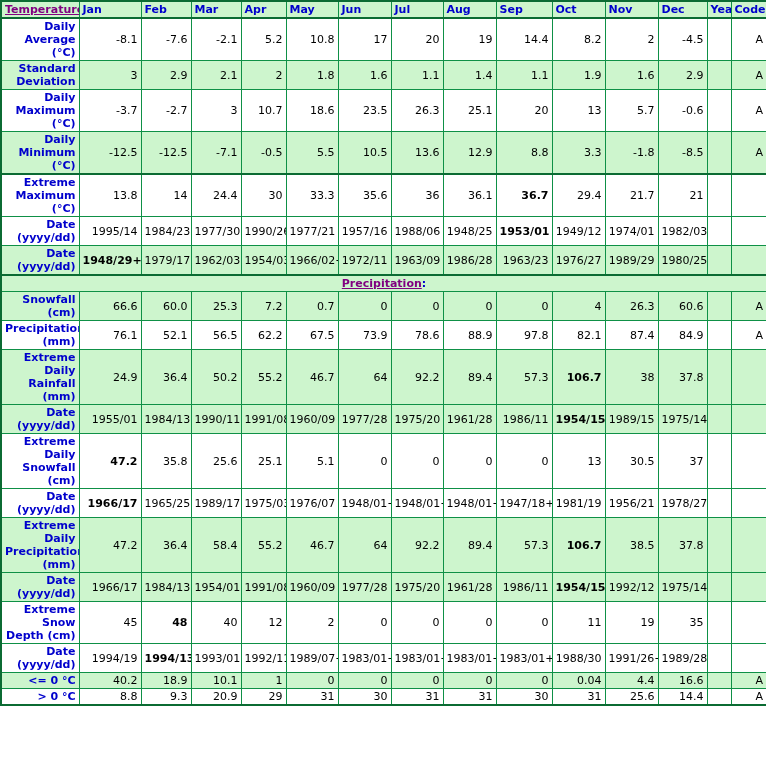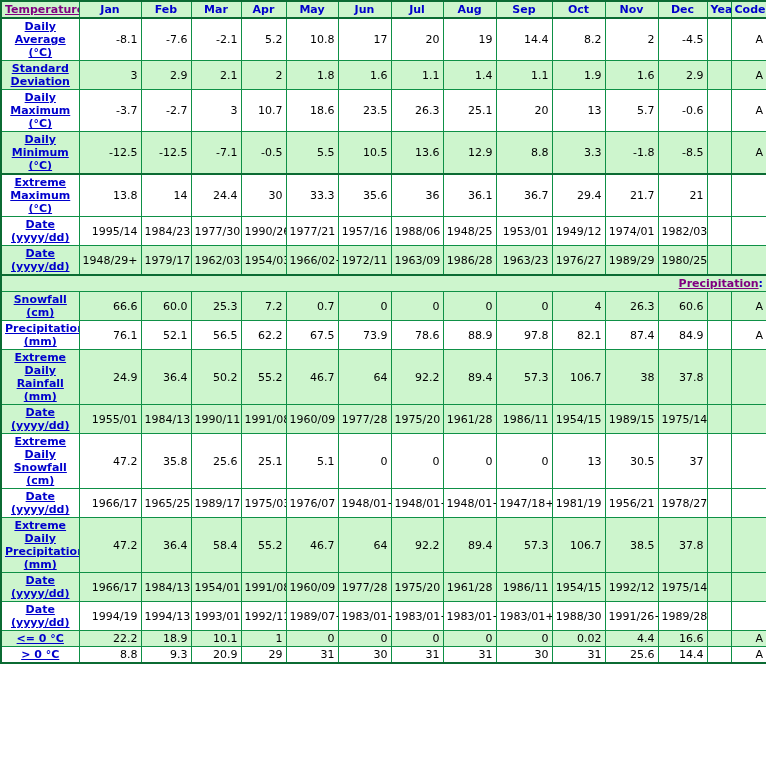--- a/index.html
+++ b/index.html
@@ -23,58 +23,57 @@
   }
   th,td{
     border:1px solid var(--border);
     padding:1px 3px;
     overflow:hidden;
   }
   thead th{
     background:var(--green);
     color:var(--blue);
     font-weight:bold;
-    text-align:center;
+    text-align:left;
     border-bottom:2px solid var(--thick);
     white-space:nowrap;
   }
   thead th.corner{text-align:left;}
   .section-link{
     color:var(--purple);
     font-weight:bold;
     text-decoration:underline;
     cursor:pointer;
   }
   .colon{color:var(--blue);font-weight:bold;text-decoration:none;}
   tbody th.rowlabel{
     color:var(--blue);
     font-weight:bold;
-    text-align:center;
+    text-align:right;
     vertical-align:top;
     white-space:normal;
-    text-decoration:underline;
   }
   td.val{
     text-align:right;
     color:#000;
     vertical-align:middle;
     white-space:nowrap;
   }
   td.yr{vertical-align:middle;}
   td.code{text-align:right;vertical-align:middle;}
   tr.green{background:var(--green);}
   tr.white{background:var(--white);}
   tr.thick th, tr.thick td{border-top:2px solid var(--thick);}
   tr.sectionrow td{
     background:var(--green);
     border-top:2px solid var(--thick);
-    text-align:right;
+    text-align:center;
     white-space:nowrap;
   }
-  td.bold{font-weight:normal;}
+  td.bold{font-weight:bold;}
 </style>
 </head>
 <body>
 
 <table id="tbl">
   <colgroup>
     <col style="width:78px">
       <col style="width:62px">
       <col style="width:50px">
       <col style="width:50px">
@@ -362,48 +361,65 @@
         <td class="val">1975/20</td>
         <td class="val">1961/28</td>
         <td class="val">1986/11</td>
         <td class="val bold">1954/15</td>
         <td class="val">1992/12</td>
         <td class="val">1975/14</td>
         <td class="yr"></td>
         <td class="code"></td>
       </tr>
       <tr class="white">
+        <th class="rowlabel" scope="row">Extreme Snow Depth (cm)</th>
+        <td class="val">45</td>
+        <td class="val bold">48</td>
+        <td class="val">40</td>
+        <td class="val">12</td>
+        <td class="val">2</td>
+        <td class="val">0</td>
+        <td class="val">0</td>
+        <td class="val">0</td>
+        <td class="val">0</td>
+        <td class="val">11</td>
+        <td class="val">19</td>
+        <td class="val">35</td>
+        <td class="yr"></td>
+        <td class="code"></td>
+      </tr>
+      <tr class="white">
         <th class="rowlabel" scope="row">Date (yyyy/dd)</th>
         <td class="val">1994/19</td>
         <td class="val bold">1994/13</td>
         <td class="val">1993/01</td>
         <td class="val">1992/11</td>
         <td class="val">1989/07+</td>
         <td class="val">1983/01+</td>
         <td class="val">1983/01+</td>
         <td class="val">1983/01+</td>
         <td class="val">1983/01+</td>
         <td class="val">1988/30</td>
         <td class="val">1991/26+</td>
         <td class="val">1989/28</td>
         <td class="yr"></td>
         <td class="code"></td>
       </tr>
       <tr class="green">
         <th class="rowlabel" scope="row">&lt;= 0 °C</th>
-        <td class="val">22.2</td>
+        <td class="val">40.2</td>
         <td class="val">18.9</td>
         <td class="val">10.1</td>
         <td class="val">1</td>
         <td class="val">0</td>
         <td class="val">0</td>
         <td class="val">0</td>
         <td class="val">0</td>
         <td class="val">0</td>
-        <td class="val">0.02</td>
+        <td class="val">0.04</td>
         <td class="val">4.4</td>
         <td class="val">16.6</td>
         <td class="yr"></td>
         <td class="code">A</td>
       </tr>
       <tr class="white">
         <th class="rowlabel" scope="row">&gt; 0 °C</th>
         <td class="val">8.8</td>
         <td class="val">9.3</td>
         <td class="val">20.9</td>

